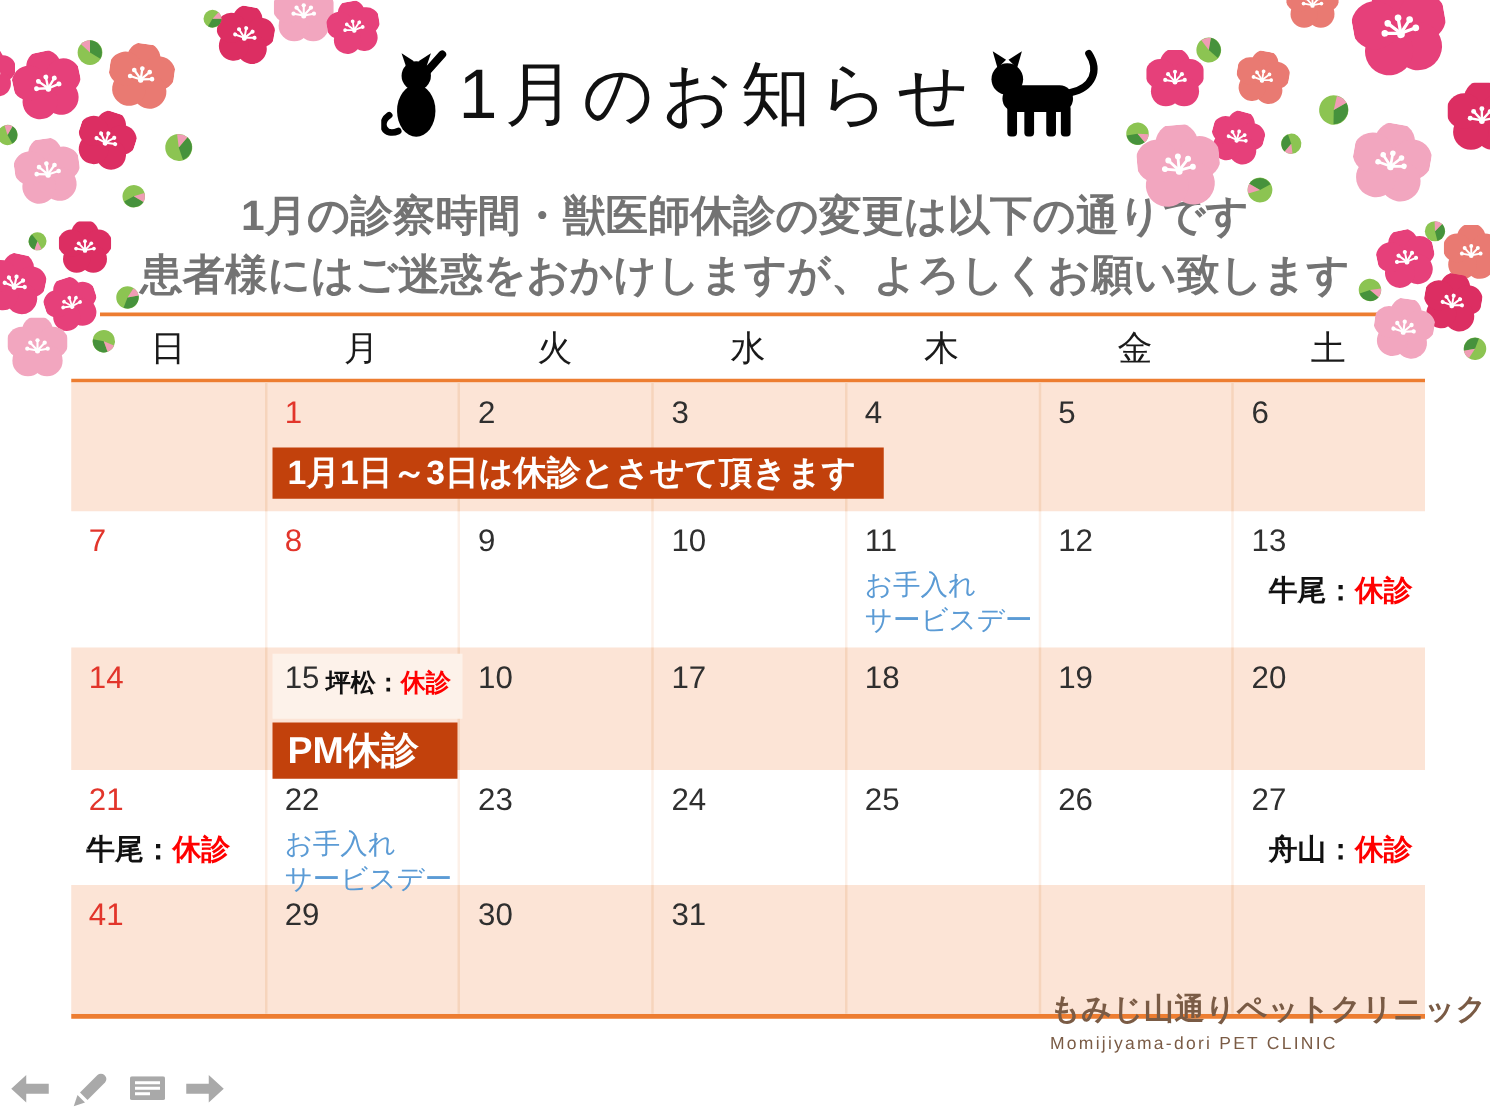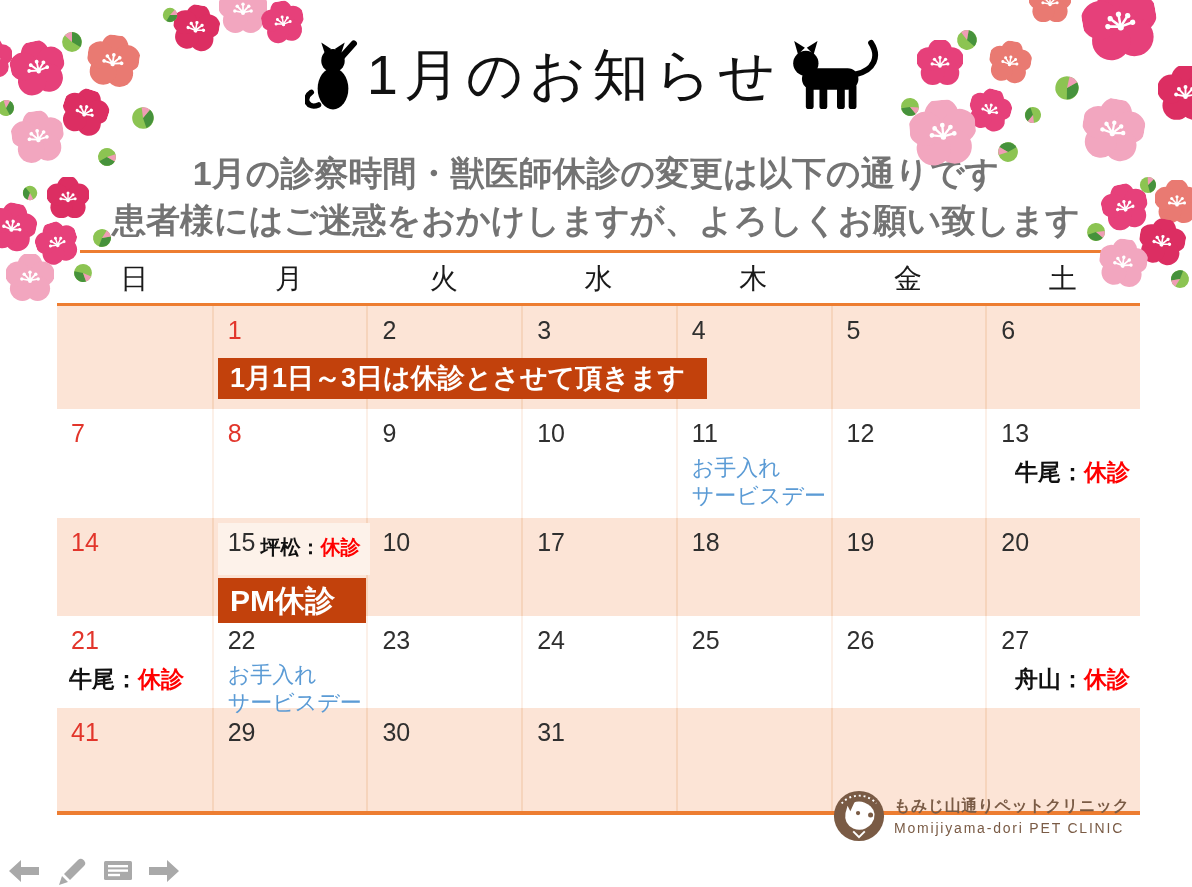--- a/index.html
+++ b/index.html
@@ -34,21 +34,21 @@
   .note.right{text-align:right;padding:9px 10px 0 0;}
   .red{color:#ff0000;}
   .bnote{font-size:22px;line-height:28px;color:#5b9bd5;padding:6px 0 0 14px;position:relative;z-index:2;}
   .lightbox{position:absolute;left:4px;top:5px;width:152px;height:52px;background:#fdf2ea;z-index:1;}
   .banner{position:absolute;background:#c2410c;color:#fff;font-weight:bold;z-index:3;
           padding-left:12px;white-space:nowrap;box-sizing:border-box;}
   .bottom-line{height:4px;background:#ed7d31;}
   
   .logo{position:absolute;left:832px;top:786px;width:312px;height:60px;display:flex;
         align-items:center;gap:8px;z-index:6;}
-  .logo-jp{font-size:16px;font-weight:bold;color:#7a5b45;letter-spacing:0.5px;white-space:nowrap;}
+  .logo-jp{font-size:24px;font-weight:bold;color:#7a5b45;letter-spacing:0.5px;white-space:nowrap;}
   .logo-en{font-size:14px;color:#7a5b45;letter-spacing:1.8px;margin-top:3px;white-space:nowrap;}
   
   .navbar{position:absolute;left:8px;top:856px;display:flex;gap:16px;align-items:center;z-index:6;}
   .navbar svg{display:block;cursor:pointer;}
 </style>
 </head>
 <body>
 
 <div class="stage">
 

